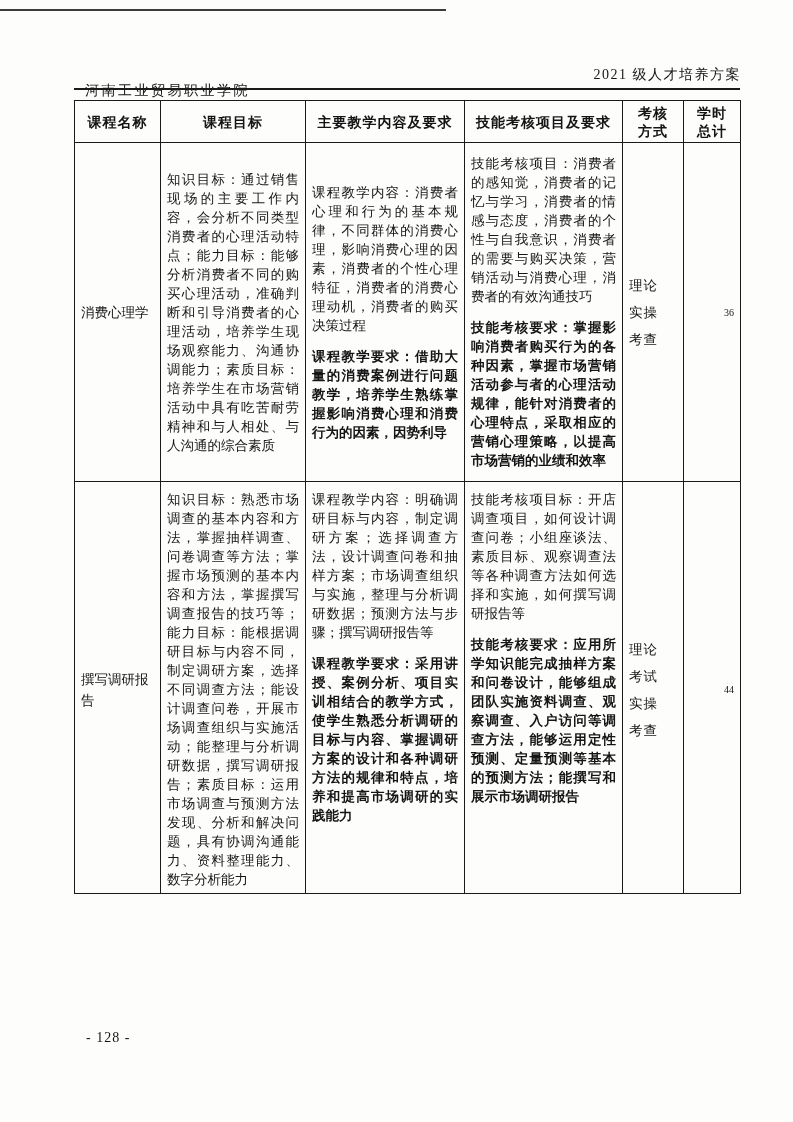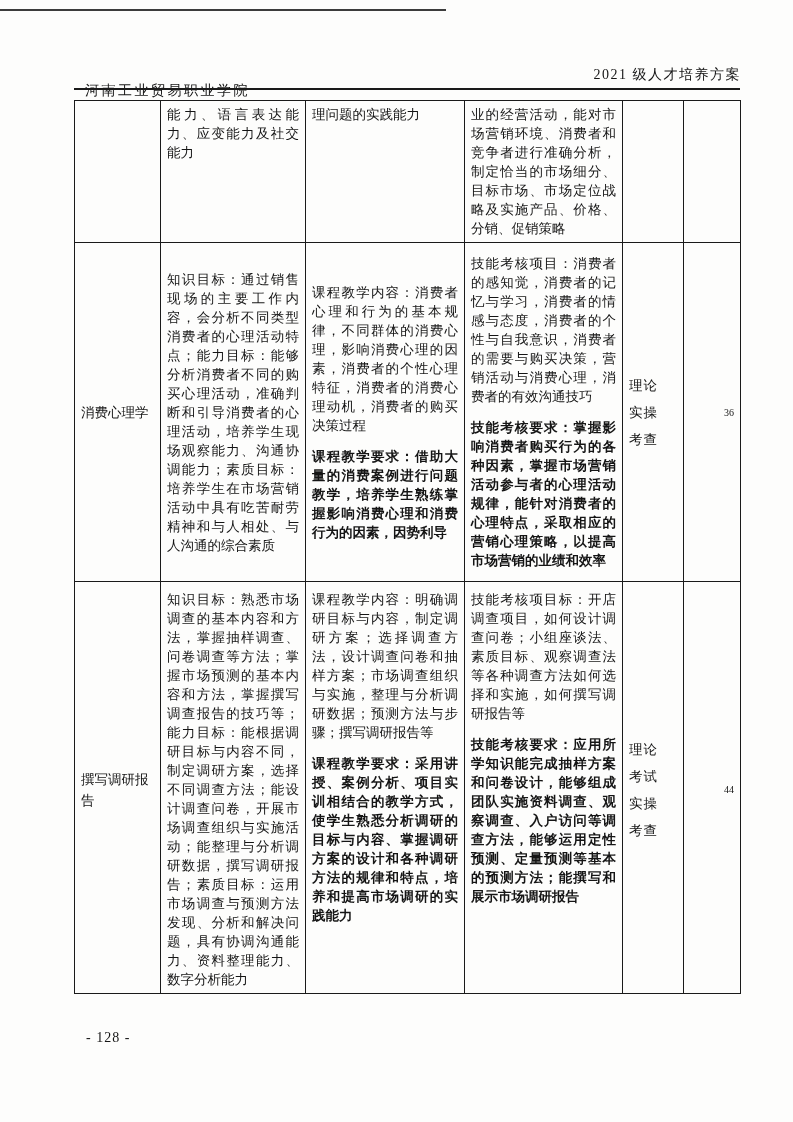--- a/index.html
+++ b/index.html
@@ -94,35 +94,31 @@
 <table class="course-table">
   <colgroup>
     <col class="c1">
       <col class="c2">
       <col class="c3">
       <col class="c4">
       <col class="c5">
       <col class="c6">
   </colgroup>
   <tbody>
+      <tr class="hdr-row">
+    <th>课程名称</th>
+    <th>课程目标</th>
+    <th>主要教学内容及要求</th>
+    <th>技能考核项目及要求</th>
+    <th>考核
+方式</th>
+    <th>学时
+总计</th>
+  </tr>
 
-  <tr class="row1">
-    <td class="cname"></td>
-    <td class="just">
-      <p>能力、语言表达能力、应变能力及社交能力</p>
-    </td>
-    <td class="just">
-      <p>理问题的实践能力</p>
-    </td>
-    <td class="just">
-      <p>业的经营活动，能对市场营销环境、消费者和竞争者进行准确分析，制定恰当的市场细分、目标市场、市场定位战略及实施产品、价格、分销、促销策略</p>
-    </td>
-    <td class="method"></td>
-    <td class="hours"></td>
-  </tr>
 
   <tr class="row2">
     <td class="cname">消费心理学</td>
     <td class="just">
       <p>知识目标：通过销售现场的主要工作内容，会分析不同类型消费者的心理活动特点；能力目标：能够分析消费者不同的购买心理活动，准确判断和引导消费者的心理活动，培养学生现场观察能力、沟通协调能力；素质目标：培养学生在市场营销活动中具有吃苦耐劳精神和与人相处、与人沟通的综合素质</p>
     </td>
     <td class="just">
       <p>课程教学内容：消费者心理和行为的基本规律，不同群体的消费心理，影响消费心理的因素，消费者的个性心理特征，消费者的消费心理动机，消费者的购买决策过程</p>
       <p>课程教学要求：借助大量的消费案例进行问题教学，培养学生熟练掌握影响消费心理和消费行为的因素，因势利导</p>
     </td>

